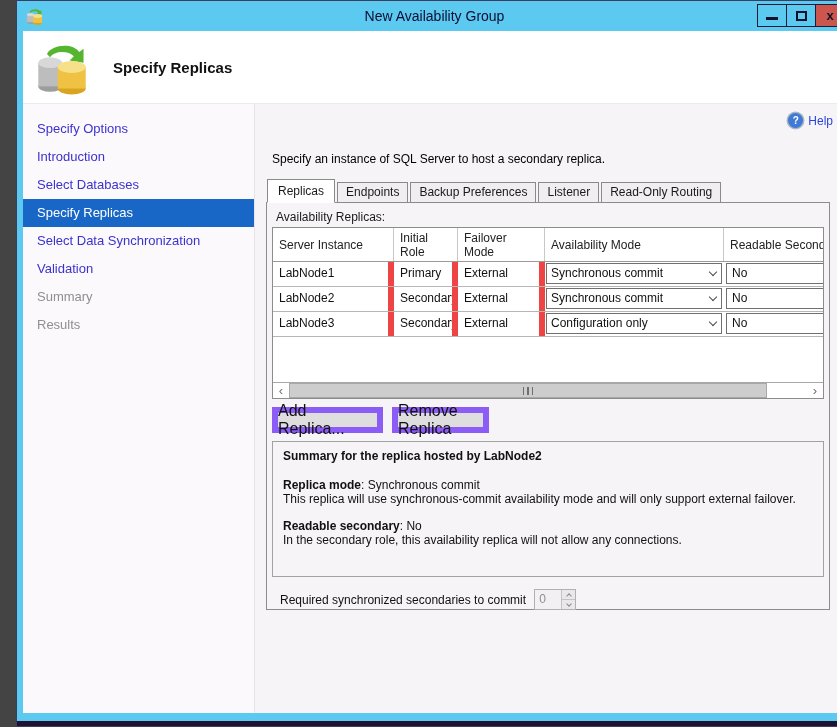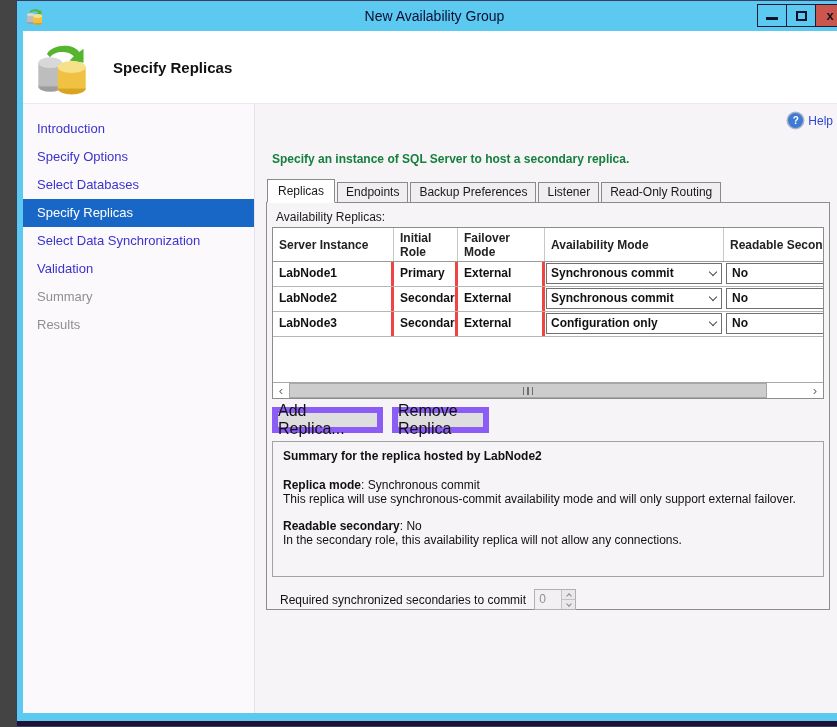--- a/index.html
+++ b/index.html
@@ -39,41 +39,41 @@
   .nav-item.disabled { color:#8f8f8f; cursor:default; }
 
   .content { flex:1; border-left:1px solid #e7e4e9; padding:0 13px 0 11px; min-width:0; }
 
   .help-row { display:flex; justify-content:flex-end; align-items:center; margin-top:8px; height:17px; }
   .help-icon { width:15px; height:15px; border-radius:50%; background:#3f7ad4; color:#fff;
                font-size:10px; font-weight:bold; text-align:center; line-height:15px;
                box-shadow:0 0 0 1.5px #aab4c6; margin-right:5px; }
   .help-label { color:#2b43d8; font-size:12px; cursor:pointer; }
 
-  .instruction { font-weight:bold; font-size:12px; margin:23px 0 0 6px; color:#15803d; }
+  .instruction { font-weight:normal; font-size:12px; margin:23px 0 0 6px; color:#000000; }
 
   
   .tabs { display:flex; align-items:flex-end; margin-top:12px; position:relative; z-index:2; padding-left:1px; }
   .tab { font-size:12px; color:#1a1a1a; background:#f0eef1; border:1px solid #8a8a8a;
          padding:2px 8px 3px; margin-right:2px; position:relative; top:1px; cursor:pointer; white-space:nowrap; }
   .tab.active { background:#fff; border-bottom:1px solid #fff; padding:4px 10px 4px; z-index:3; }
 
   
   .panel { border:1px solid #8c8c8c; width:564px; height:408px; padding:5px 5px 0; background:#f7f4f8; }
   .section-label { font-size:12px; color:#1a1a1a; margin:2px 0 3px 4px; }
 
   .table-wrap { border:1px solid #8c8c8c; background:#fff; height:172px;
                 display:flex; flex-direction:column; overflow:hidden; }
-  .t-scroll { flex:1; overflow:hidden;font-weight:bold; }
+  .t-scroll { flex:1; overflow:hidden; }
   .t-header { display:flex; height:34px; width:620px; border-bottom:1px solid #9a9a9a; background:#fff; }
   .th { font-size:12px; color:#222; padding-left:6px; border-right:1px solid #c8c8c8;
         display:flex; align-items:center; white-space:pre-line; overflow:hidden; }
   .t-row { display:flex; height:25px; width:620px; border-bottom:1px solid #b6b6b6; background:#fff; }
   .td { font-size:12px; color:#111; line-height:23px; padding-left:6px;
-        border-right:3px solid #ef4444; white-space:nowrap; overflow:hidden; }
+        border-right:6px solid #ef4444; white-space:nowrap; overflow:hidden; }
   .c1 { width:121px; } .c2 { width:64px; } .c3 { width:87px; } .c4 { width:179px; } .c5 { width:169px; }
   .td.combo-cell { padding:1px 2px 1px 1px; border-right:none; }
   .combo { height:21px; border:1px solid #707070; background:#fff; display:flex; align-items:stretch; }
   .combo-text { flex:1; font-size:12px; line-height:19px; padding-left:4px; white-space:nowrap; overflow:hidden; }
   .combo-btn { width:17px; display:flex; align-items:center; justify-content:center; cursor:pointer; }
   .chev { display:inline-block; width:6px; height:6px; border-right:1.5px solid #4a4a4a;
           border-bottom:1.5px solid #4a4a4a; transform:rotate(45deg); margin-top:-3px; }
   .td.ro-cell { padding:1px 0 1px 2px; border-right:none; }
   .ro-box { height:21px; width:160px; border:1px solid #707070; background:#fff;
             font-size:12px; line-height:19px; padding-left:5px; }
@@ -161,22 +161,22 @@
         <ellipse cx="33" cy="46" rx="13" ry="5.5" fill="#d9a520"></ellipse>
         <rect x="20" y="26" width="26" height="20" fill="#efc243"></rect>
         <ellipse cx="33" cy="26" rx="13" ry="5.5" fill="#f6e08a"></ellipse>
       </svg>
       <div class="header-title">Specify Replicas</div>
     </div>
 
     <div class="body">
 
       <div class="sidebar">
+        <div class="nav-item">Specify Options</div>
         <div class="nav-item">Introduction</div>
-        <div class="nav-item">Specify Options</div>
         <div class="nav-item">Select Databases</div>
         <div class="nav-item selected">Specify Replicas</div>
         <div class="nav-item">Select Data Synchronization</div>
         <div class="nav-item">Validation</div>
         <div class="nav-item disabled">Summary</div>
         <div class="nav-item disabled">Results</div>
       </div>
 
       <div class="content">
         <div class="help-row">

